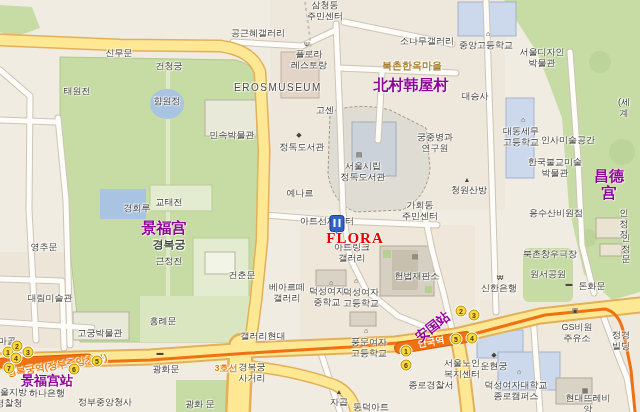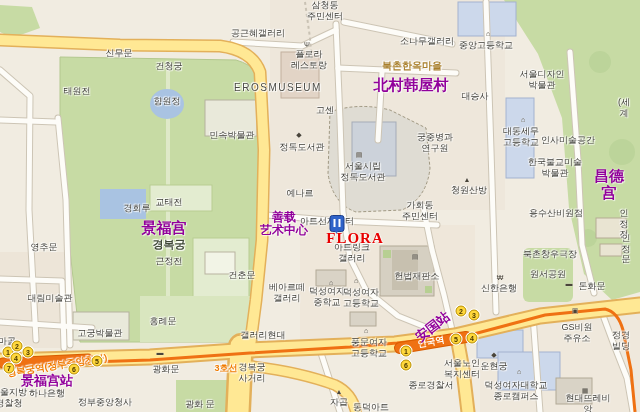--- a/index.html
+++ b/index.html
@@ -185,21 +185,21 @@
       <span class="lbl" style="left: 278px; top: 193px; transform: translate(-50%, -50%); padding-left: 44px;">예나르</span>
       <span class="lbl" style="left: 169px; top: 202px; transform: translate(-50%, -50%);">교태전</span>
       <span class="lbl" style="left: 325px; top: 110px; transform: translate(-50%, -50%);">고센</span>
       <span class="lbl" style="left: 363px; top: 172px; transform: translate(-50%, -50%);">서울시립
 정독도서관</span>
       <span class="lbl" style="left: 435px; top: 143px; transform: translate(-50%, -50%);">궁중병과
 연구원</span>
       <span class="lbl" style="left: 427px; top: 41px; transform: translate(-50%, -50%);">소나무갤러리</span>
       <span class="lbl brown" style="left: 412px; top: 66px; transform: translate(-50%, -50%);">북촌한옥마을</span>
       <span class="lbl" style="left: 486px; top: 45px; transform: translate(-50%, -50%);">중앙고등학교</span>
-      <span class="lbl" style="left: 542px; top: 58px; transform: translate(-50%, -50%); margin-top: 22px;">서울디자인
+      <span class="lbl" style="left: 542px; top: 58px; transform: translate(-50%, -50%);">서울디자인
 박물관</span>
       <span class="lbl" style="left: 475px; top: 96px; transform: translate(-50%, -50%);">대승사</span>
       <span class="lbl" style="left: 521px; top: 137px; transform: translate(-50%, -50%);">대동세무
 고등학교</span>
       <span class="lbl" style="left: 568px; top: 140px; transform: translate(-50%, -50%);">인사미술공간</span>
       <span class="lbl" style="left: 555px; top: 168px; transform: translate(-50%, -50%);">한국불교미술
 박물관</span>
       <span class="lbl" style="left: 469px; top: 190px; transform: translate(-50%, -50%);">청원산방</span>
       <span class="lbl" style="left: 624px; top: 108px; transform: translate(-50%, -50%);">(세계</span>
       <span class="lbl" style="left: 420px; top: 211px; transform: translate(-50%, -50%);">가회동
@@ -207,21 +207,21 @@
       <span class="lbl" style="left: 327px; top: 221px; transform: translate(-50%, -50%);">아트선재센터</span>
       <span class="lbl" style="left: 352px; top: 253px; transform: translate(-50%, -50%);">아트링크
 갤러리</span>
       <span class="lbl" style="left: 417px; top: 276px; transform: translate(-50%, -50%);">헌법재판소</span>
       <span class="lbl" style="left: 287px; top: 293px; transform: translate(-50%, -50%);">베아르떼
 갤러리</span>
       <span class="lbl" style="left: 327px; top: 297px; transform: translate(-50%, -50%);">덕성여자
 중학교</span>
       <span class="lbl" style="left: 361px; top: 298px; transform: translate(-50%, -50%);">덕성여자
 고등학교</span>
-      <span class="lbl" style="left: 263px; top: 336px; transform: translate(-50%, -50%); font-family: Liberation Mono, monospace;">갤러리현대</span>
+      <span class="lbl" style="left: 263px; top: 336px; transform: translate(-50%, -50%);">갤러리현대</span>
       <span class="lbl" style="left: 369px; top: 348px; transform: translate(-50%, -50%);">풍문여자
 고등학교</span>
       <span class="lbl" style="left: 462px; top: 369px; transform: translate(-50%, -50%);">서울노인
 복지센터</span>
       <span class="lbl" style="left: 494px; top: 366px; transform: translate(-50%, -50%);">운현궁</span>
       <span class="lbl" style="left: 431px; top: 385px; transform: translate(-50%, -50%);">종로경찰서</span>
       <span class="lbl" style="left: 516px; top: 391px; transform: translate(-50%, -50%);">덕성여자대학교
 종로캠퍼스</span>
       <span class="lbl" style="left: 588px; top: 404px; transform: translate(-50%, -50%);">현대뜨레비앙</span>
       <span class="lbl" style="left: 371px; top: 407px; transform: translate(-50%, -50%);">동덕아트</span>
@@ -275,18 +275,16 @@
 
   <div class="layer" id="pin-layer">
     <div class="flora-pin" id="flora-pin" style="left: 337px; top: 232px;"></div>
   </div>
 
   <div class="layer" id="overlay-layer">
     <span class="red" id="flora-label" style="left: 355px; top: 238px;">FLORA</span>
       <span class="lbl zh" style="left: 411px; top: 85px; transform: translate(-50%, -50%);">北村韩屋村</span>
       <span class="lbl zh" style="left: 609px; top: 185px; transform: translate(-50%, -50%);">昌德宫</span>
       <span class="lbl zh" style="left: 164px; top: 228px; transform: translate(-50%, -50%);">景福宫</span>
-      <span class="lbl zh zh-sm" style="left: 284px; top: 224px; transform: translate(-50%, -50%);">善载
-艺术中心</span>
       <span class="lbl zh zh-md" style="left: 433px; top: 327px; transform: translate(-50%, -50%) rotate(-38deg);">安国站</span>
       <span class="lbl zh zh-md" style="left: 47px; top: 381px; transform: translate(-50%, -50%);">景福宫站</span>
     </div>
 </div>
 
 </body></html>

